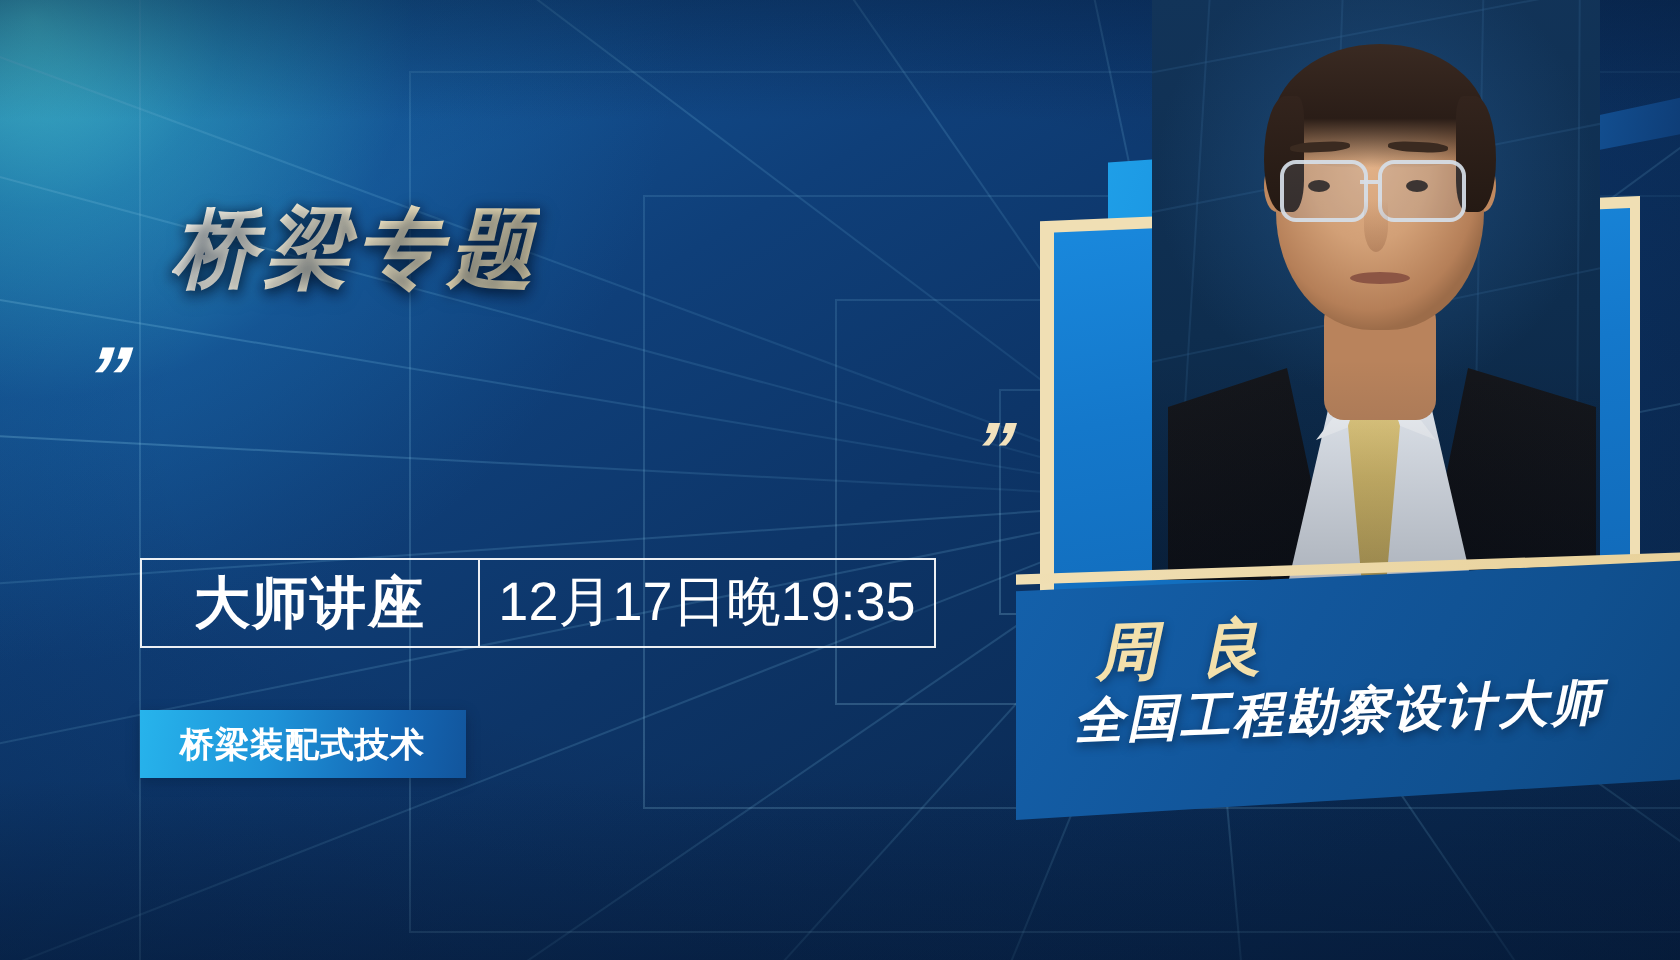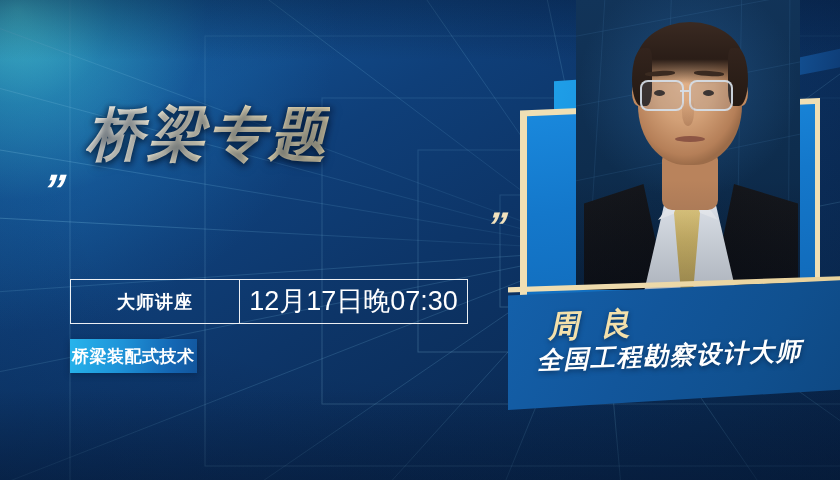--- a/index.html
+++ b/index.html
@@ -73,21 +73,21 @@
     font-style: italic;
     color: #f2e2bd;
     letter-spacing: -3px;
     line-height: 1;
     transform: skewX(-6deg);
   }
 
   .title-main {
     position: absolute;
     left: 86px; top: 100px;
-    font-size: 58px;
+    font-size: 43px;
     font-weight: 700;
     font-style: italic;
     letter-spacing: 3px;
     line-height: 1.18;
     white-space: nowrap;
     background: linear-gradient(105deg, #fffdf4 0%, #fdf6e0 28%, #f5e8c4 60%, #eeddb0 100%);
     -webkit-background-clip: text;
     background-clip: text;
     color: transparent;
     text-shadow: 0 2px 7px rgba(2,18,42,0.55);
@@ -121,21 +121,21 @@
     align-items: stretch;
   }
   .info-left {
     width: 168px;
     display: flex;
     align-items: center;
     justify-content: center;
     border-right: 1.5px solid rgba(255,255,255,0.92);
   }
   .info-left-text {
-    font-size: 18px;
+    font-size: 28px;
     font-weight: 700;
     color: #ffffff;
     letter-spacing: 1px;
     line-height: 1;
   }
   .info-right {
     flex: 1;
     display: flex;
     align-items: center;
     justify-content: center;
@@ -153,27 +153,28 @@
     position: absolute;
     left: 70px; top: 339px;
     display: flex;
     gap: 29px;
   }
   .tag {
     height: 34px;
     display: flex;
     align-items: center;
     justify-content: center;
-    padding: 0 2px;
+    padding: 0 20px;
     font-size: 17px;
     font-weight: 600;
     color: #ffffff;
     letter-spacing: 0.5px;
     background: linear-gradient(100deg, #27b4ec 0%, #1e93d8 40%, #1467b4 78%, #12559c 100%);
     box-shadow: 0 2px 6px rgba(3,22,50,0.35);
+    margin-top: 16px;
   }
   .tag-2 {
     background: linear-gradient(100deg, #2cbcf0 0%, #1f9ada 42%, #1569b5 80%, #12559c 100%);
   }
 
   
   .portrait-zone {
     position: absolute;
     left: 500px; top: 0;
     width: 340px; height: 480px;
@@ -465,21 +466,21 @@
     <div class="title-main">桥梁专题</div>
 
 
     <div class="quote-close">”</div>
 
     <div class="info-box">
       <div class="info-left">
         <span class="info-left-text">大师讲座</span>
       </div>
       <div class="info-right">
-        <span class="info-right-text">12月17日晚07:30</span>
+        <span class="info-right-text">12月17日晚19:35</span>
       </div>
     </div>
 
     <div class="tags">
       <div class="tag tag-1">
         <span>桥梁装配式技术</span>
       </div>
     </div>
   </div>
 

